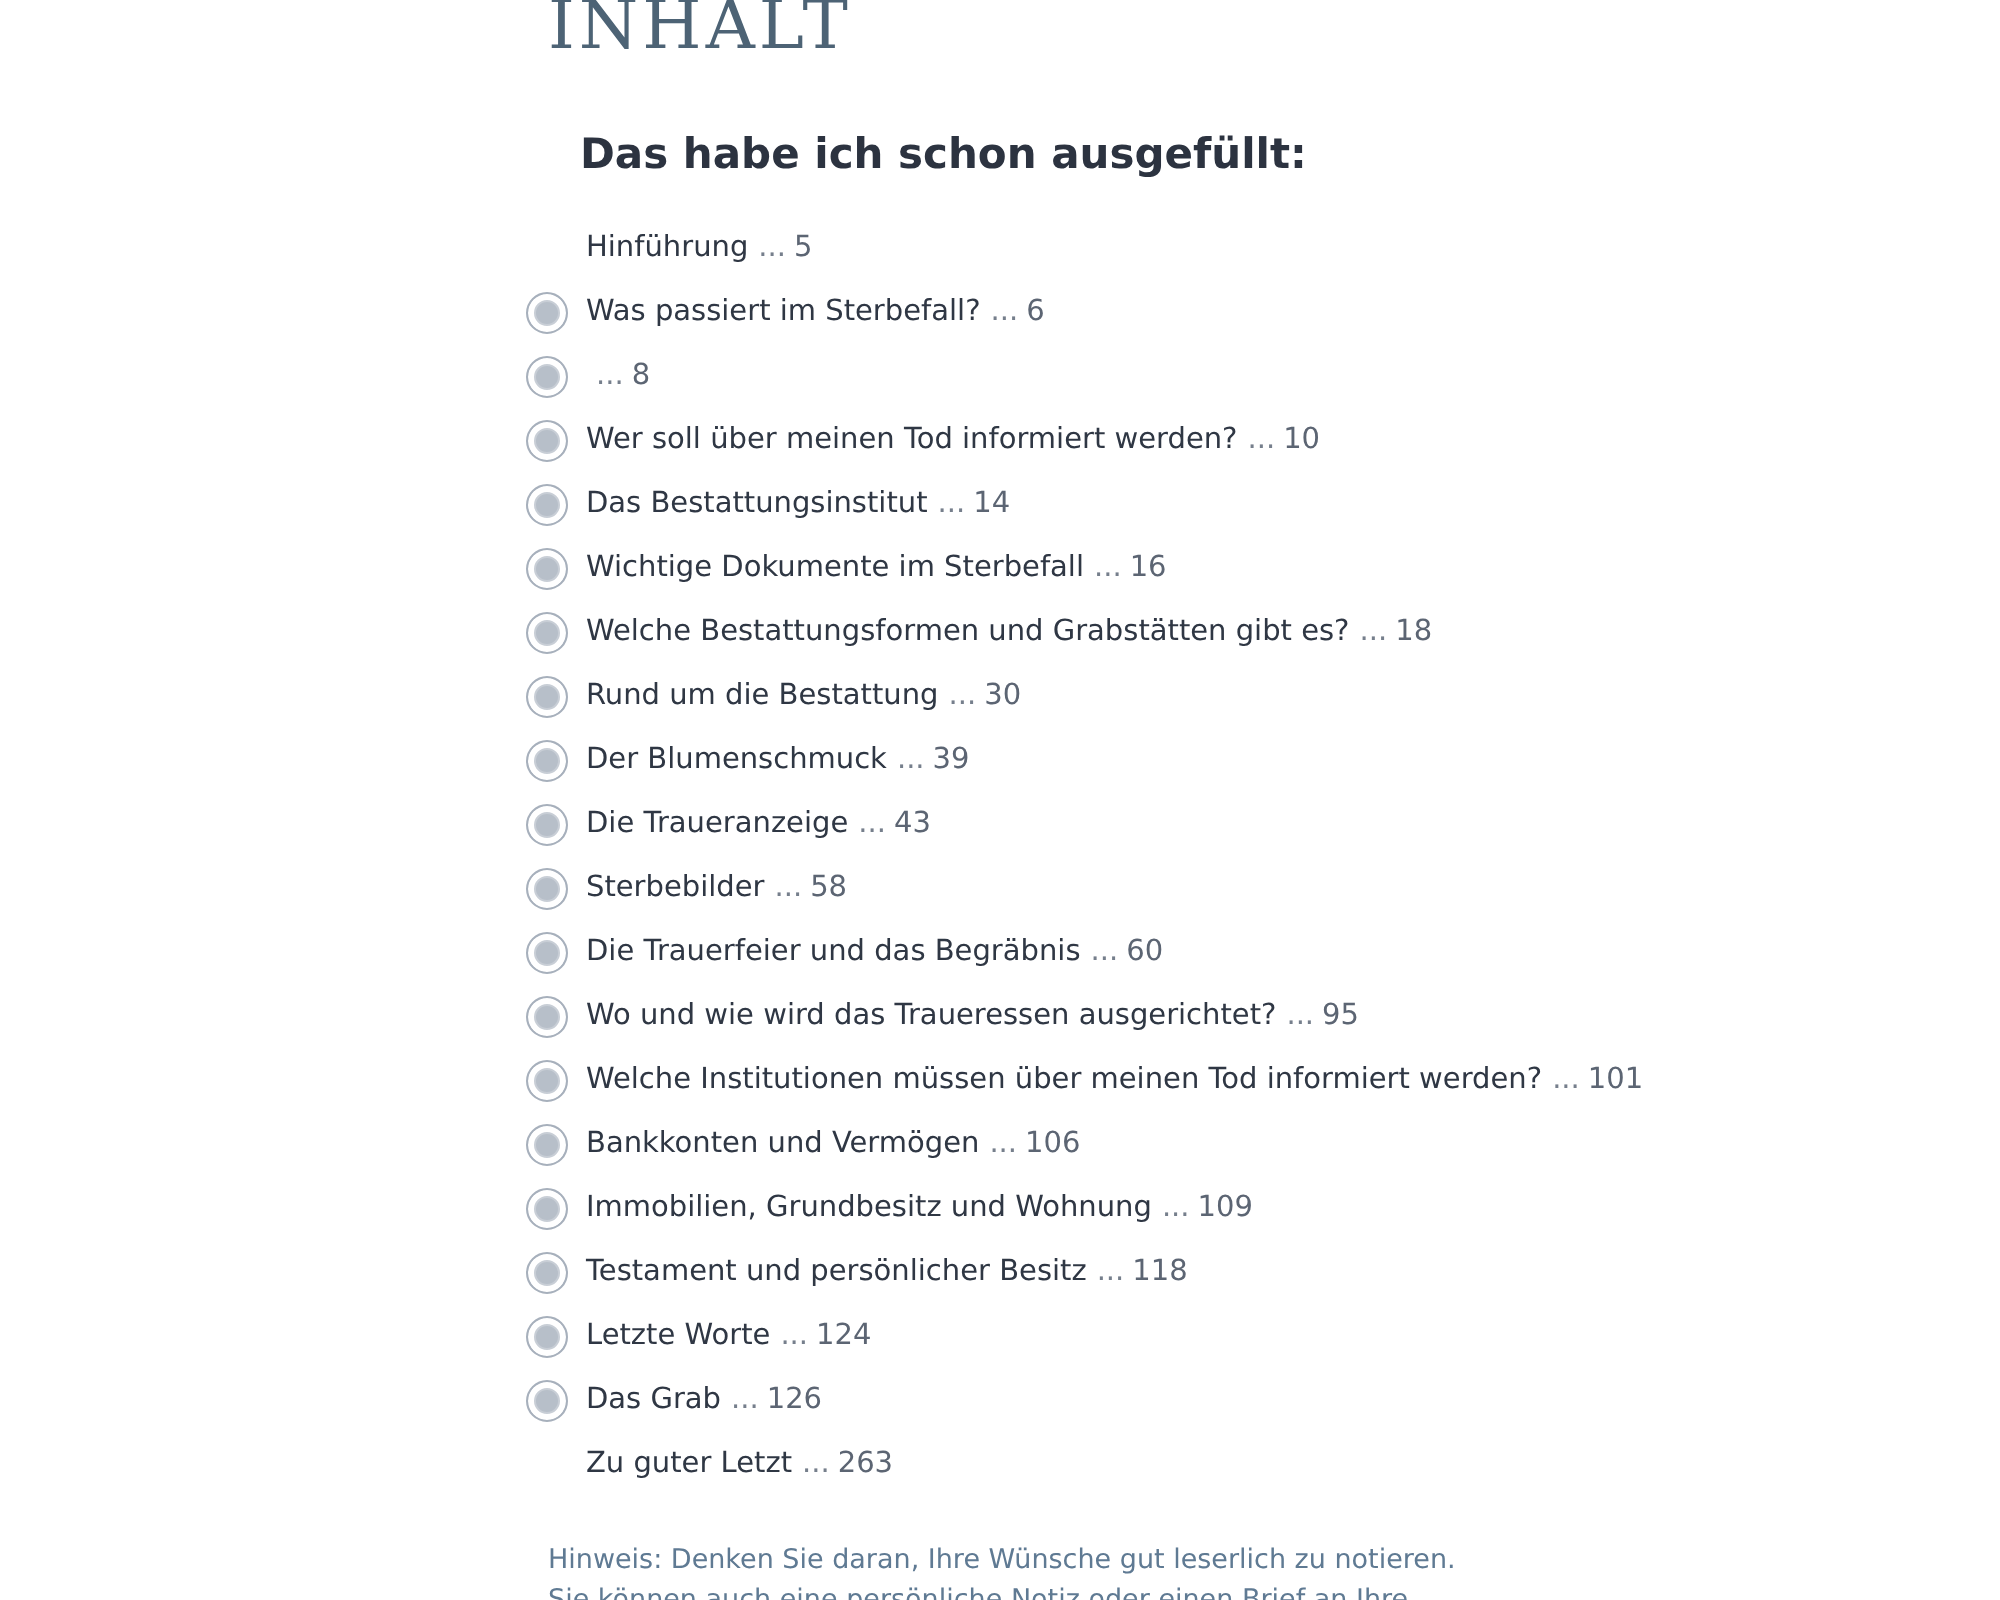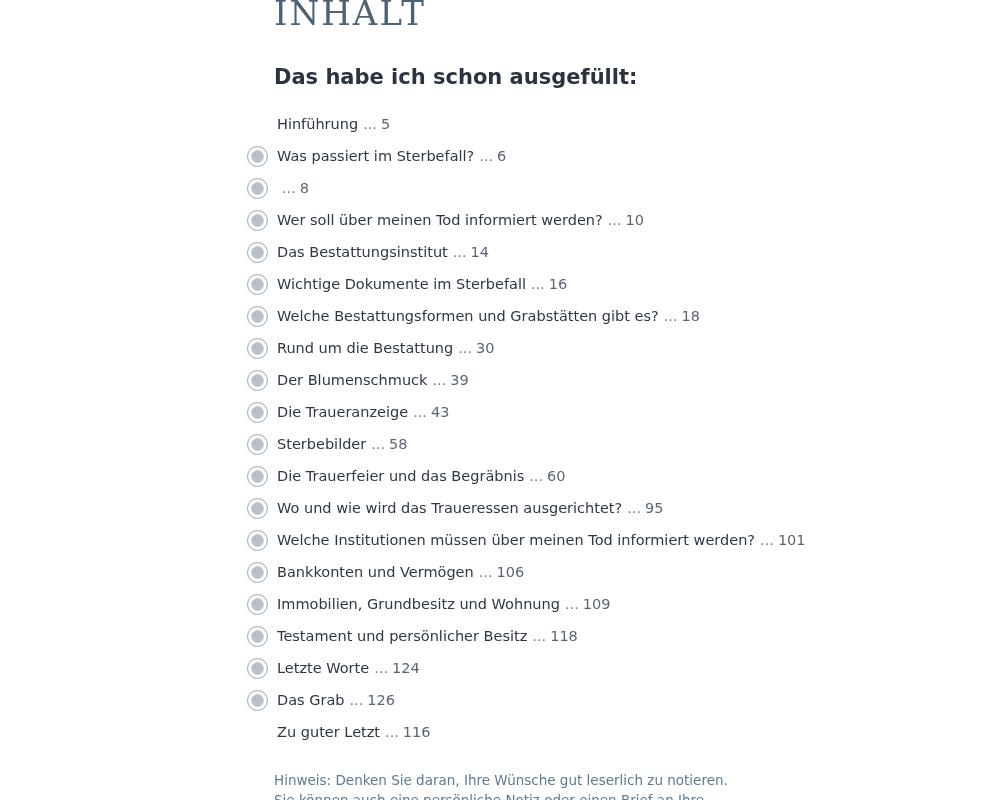--- a/index.html
+++ b/index.html
@@ -31,25 +31,25 @@
     line-height: 34px;
     position: relative;
     top: -4px;
     font-weight: 400;
   }
   .subtitle {
     font-family: "DejaVu Sans", sans-serif;
     font-size: 21px;
     font-weight: bold;
     color: #2c3340;
-    margin: 30px 0 0 0;
+    margin: 30px 0 0 16px;
     line-height: 26px;
   }
   .toc {
-    margin: 18px 0 0 0;
+    margin: 18px 0 0 16px;
     padding: 0;
     list-style: none;
   }
   .toc-item {
     display: flex;
     align-items: center;
     height: 32px;
     font-size: 14.5px;
     color: #2f3744;
   }
@@ -211,21 +211,21 @@
       <li class="toc-item">
         <span class="bullet"></span>
         <span class="toc-label">Das Grab</span>
         <span class="dots">...</span>
         <span class="page-num">126</span>
       </li>
       <li class="toc-item">
         <span class="bullet hidden"></span>
         <span class="toc-label">Zu guter Letzt</span>
         <span class="dots">...</span>
-        <span class="page-num">116</span>
+        <span class="page-num">263</span>
       </li>
     </ul>
 
   <div class="note" id="note-block">
       <div>Hinweis: Denken Sie daran, Ihre Wünsche gut leserlich zu notieren.</div>
       <div>Sie können auch eine persönliche Notiz oder einen Brief an Ihre</div>
     </div>
 </div>
 
 </body></html>

